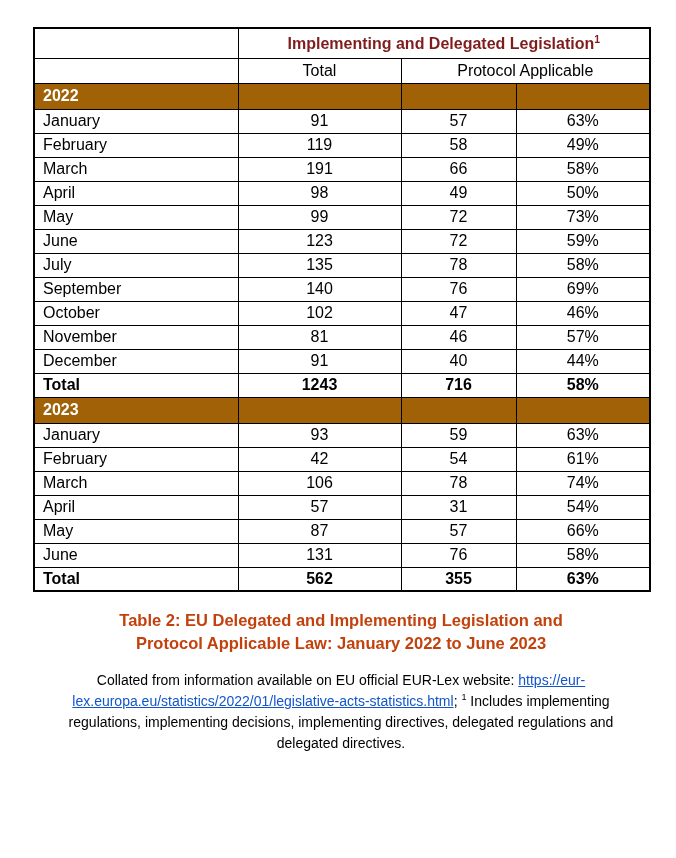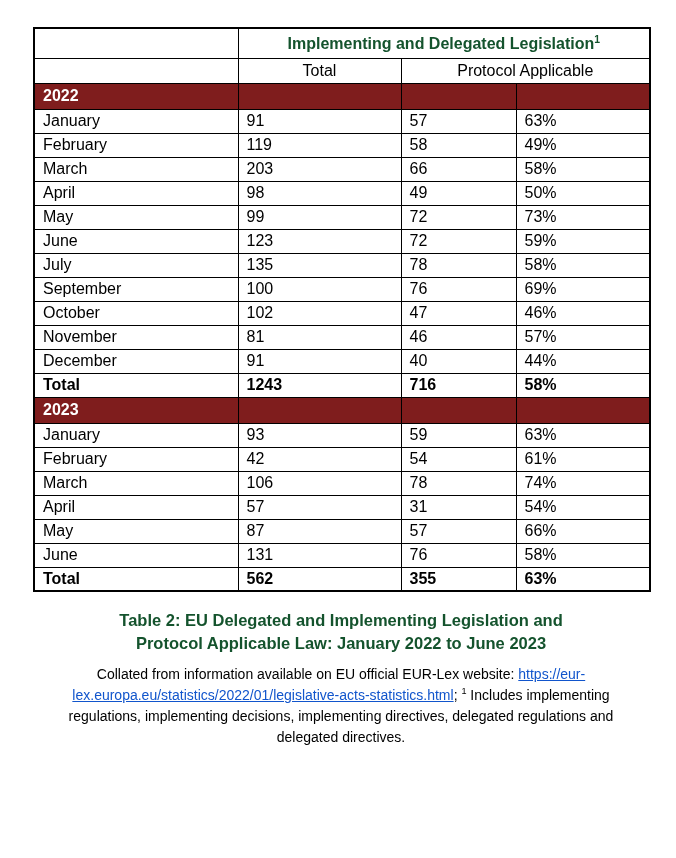--- a/index.html
+++ b/index.html
@@ -28,51 +28,51 @@
     font-size: 16px;
     padding: 2px 8px;
     height: 24px;
     overflow: hidden;
     white-space: nowrap;
   }
   tr.r-title td {
     height: 30px;
   }
   td.title-cell {
-    color: #14532d;
+    color: #7f1d1d;
     font-weight: bold;
     text-align: center;
     font-size: 17px;
   }
   tr.r-cols td {
     text-align: center;
     height: 25px;
   }
   tr.year-row td {
-    background: #7f1d1d;
+    background: #a16207;
     height: 26px;
   }
   tr.year-row td.month-cell {
     color: #ffffff;
     font-weight: bold;
   }
   td.month-cell { text-align: left; }
-  td.num-cell { }
+  td.num-cell { text-align: center; }
   tr.total-row td { font-weight: bold; }
   sup { font-size: 0.65em; }
   .caption {
     margin-top: 17px;
     text-align: center;
-    color: #14532d;
+    color: #c2410c;
     font-weight: bold;
     font-size: 16.5px;
     line-height: 1.42;
   }
   .footnote {
-    margin: 8px auto 0 auto;
+    margin: 14px auto 0 auto;
     max-width: 600px;
     text-align: center;
     font-size: 14px;
     line-height: 1.5;
   }
   .footnote a {
     color: #1155CC;
     text-decoration: underline;
     cursor: pointer;
   }
@@ -114,21 +114,21 @@
           <td class="num-cell">63%</td>
         </tr>
         <tr>
           <td class="month-cell">February</td>
           <td class="num-cell">119</td>
           <td class="num-cell">58</td>
           <td class="num-cell">49%</td>
         </tr>
         <tr>
           <td class="month-cell">March</td>
-          <td class="num-cell">203</td>
+          <td class="num-cell">191</td>
           <td class="num-cell">66</td>
           <td class="num-cell">58%</td>
         </tr>
         <tr>
           <td class="month-cell">April</td>
           <td class="num-cell">98</td>
           <td class="num-cell">49</td>
           <td class="num-cell">50%</td>
         </tr>
         <tr>
@@ -144,21 +144,21 @@
           <td class="num-cell">59%</td>
         </tr>
         <tr>
           <td class="month-cell">July</td>
           <td class="num-cell">135</td>
           <td class="num-cell">78</td>
           <td class="num-cell">58%</td>
         </tr>
         <tr>
           <td class="month-cell">September</td>
-          <td class="num-cell">100</td>
+          <td class="num-cell">140</td>
           <td class="num-cell">76</td>
           <td class="num-cell">69%</td>
         </tr>
         <tr>
           <td class="month-cell">October</td>
           <td class="num-cell">102</td>
           <td class="num-cell">47</td>
           <td class="num-cell">46%</td>
         </tr>
         <tr>

